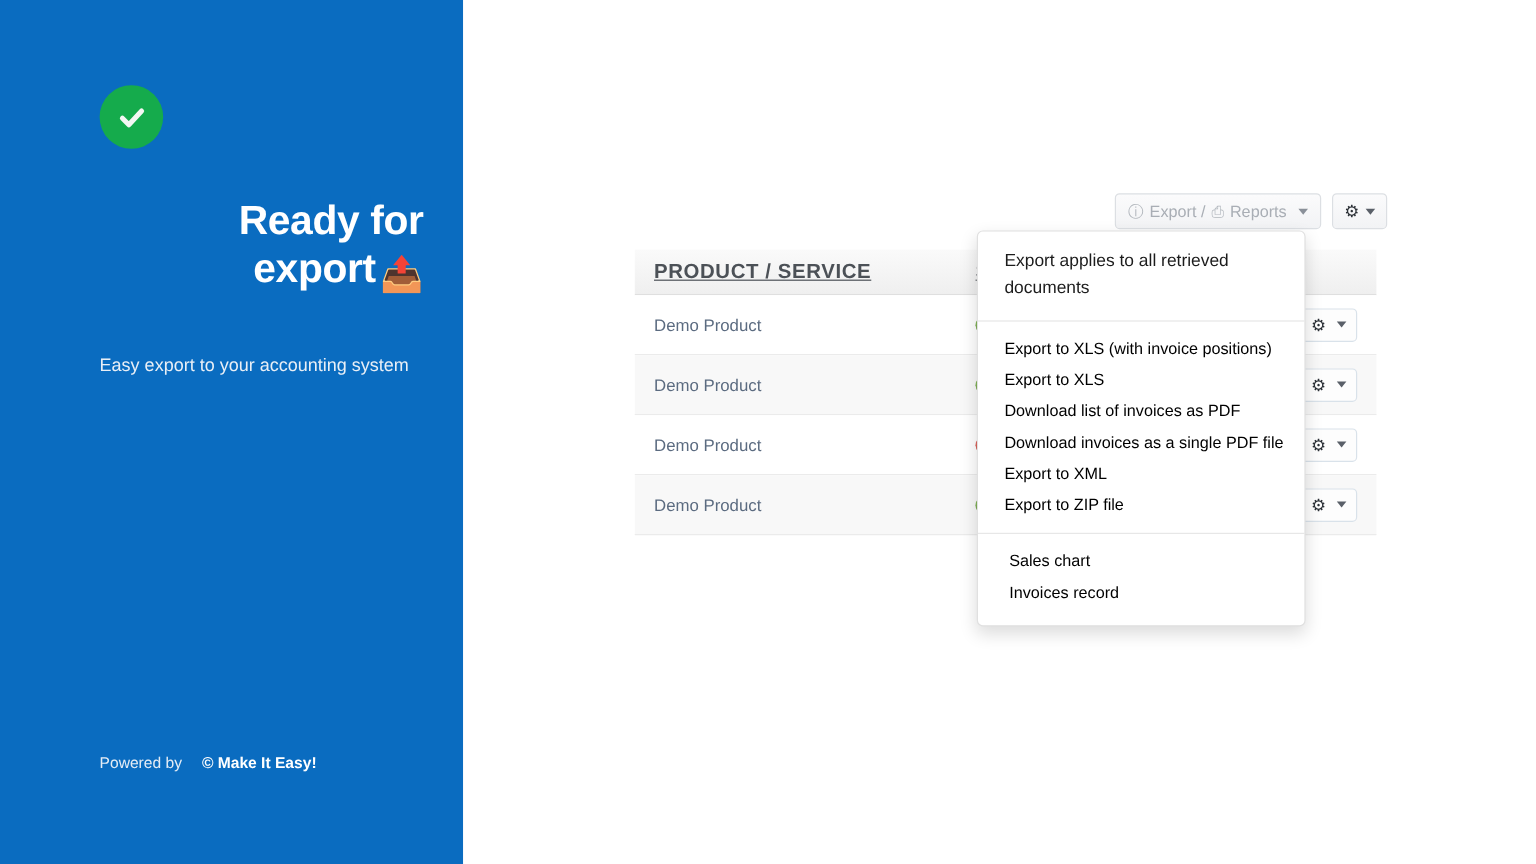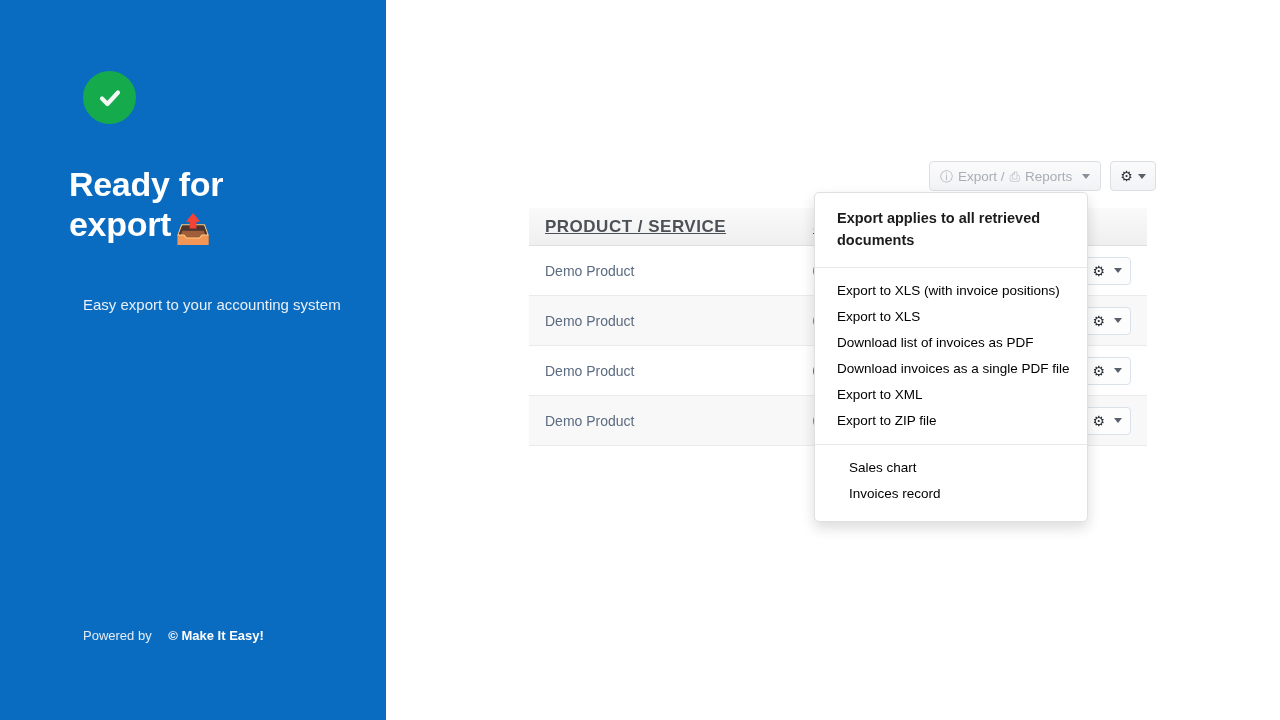--- a/index.html
+++ b/index.html
@@ -19,24 +19,24 @@
   }
   .check-badge {
     position: absolute; left: 83px; top: 71px;
     width: 53px; height: 53px; border-radius: 50%;
     background: #15ab4c;
     display: flex; align-items: center; justify-content: center;
   }
   .check-badge svg { display: block; }
 
   .headline {
-    position: absolute; left: 69px; top: 164px;
+    position: absolute; left: 78px; top: 164px;
     width: 275px;
     font-size: 34px; font-weight: bold; line-height: 40px;
-    color: #ffffff; letter-spacing: -0.3px;
+    color: #ffffff; letter-spacing: -0.3px; text-align: right;
   }
   .headline .emoji {
     font-size: 29px; vertical-align: -3px; margin-left: 4px;
   }
   .subline {
     position: absolute; left: 83px; top: 290px;
     width: 260px;
     font-size: 15px; line-height: 30px;
     color: #e9eff6; font-weight: 400;
   }
@@ -130,33 +130,33 @@
     position: absolute; left: 814px; top: 192px;
     width: 274px;
     background: #ffffff;
     border: 1px solid #e0e0e0;
     border-radius: 5px;
     box-shadow: 0 6px 14px rgba(0,0,0,.14);
     padding-top: 14px;
     z-index: 50;
   }
   .dd-title {
-    font-size: 14.5px; font-weight: bold; color: #1c1c1c;
+    font-size: 14.5px; font-weight: normal; color: #1c1c1c;
     line-height: 22px;
     padding: 0 22px 16px 22px;
   }
   .dd-sep { height: 1px; background: #e7e7e7; margin: 0; }
   .dd-list { padding: 10px 0 10px 0; }
   .dd-item {
     font-size: 13.5px; color: #000000;
     padding: 5px 22px;
     line-height: 16px;
     white-space: nowrap;
   }
-  .dd-list.bottom { padding: 10px 0 14px 12px; }
+  .dd-list.bottom { padding: 10px 0 14px 4px; }
 </style>
 </head>
 <body>
 
 <div id="root">
 
   <aside class="sidebar">
 
     <div class="check-badge">
       <svg width="30" height="30" viewBox="0 0 30 30" aria-hidden="true">

